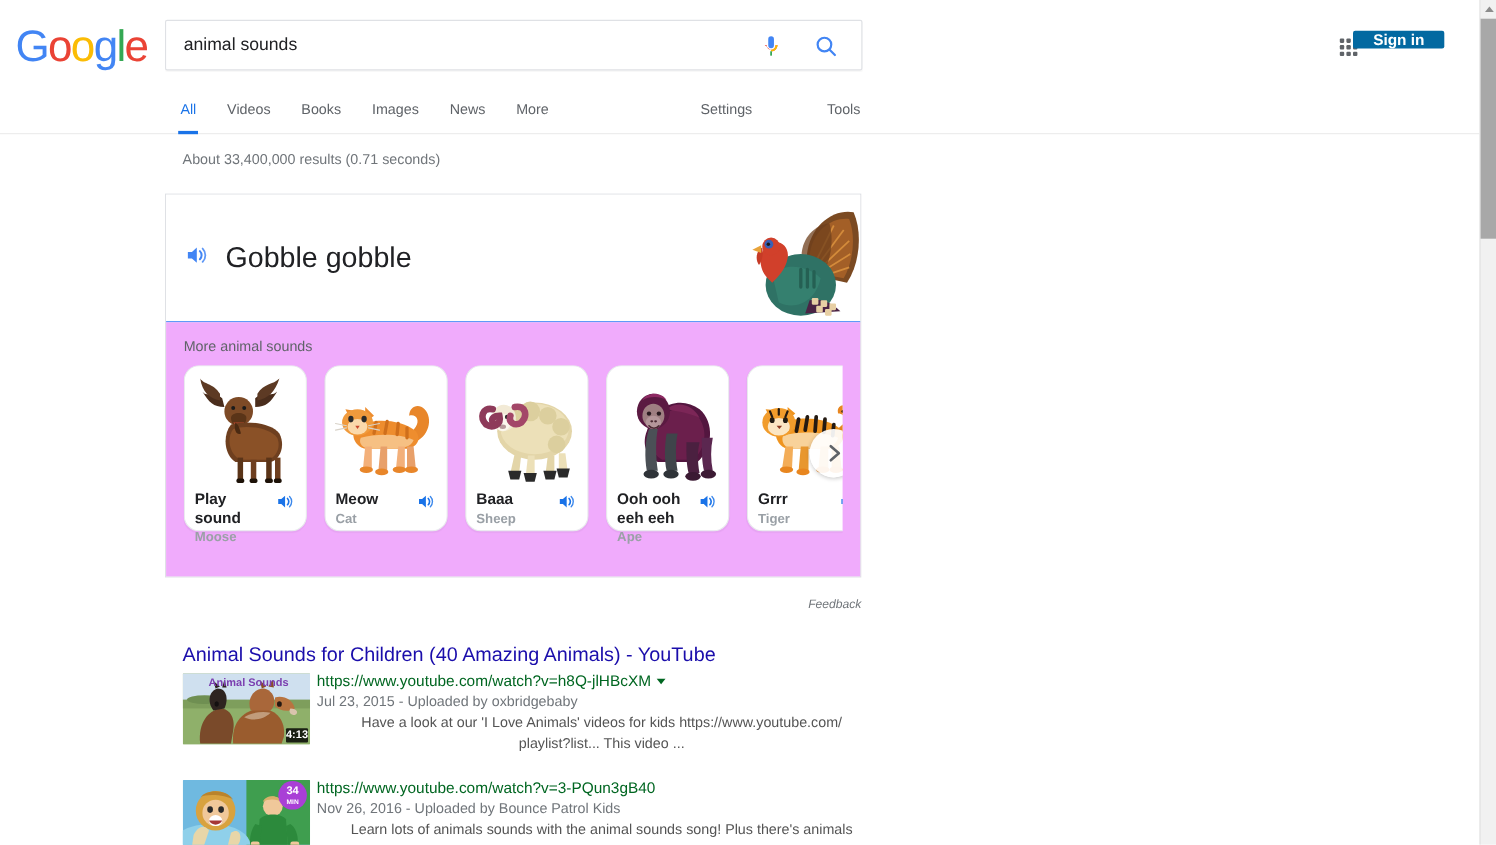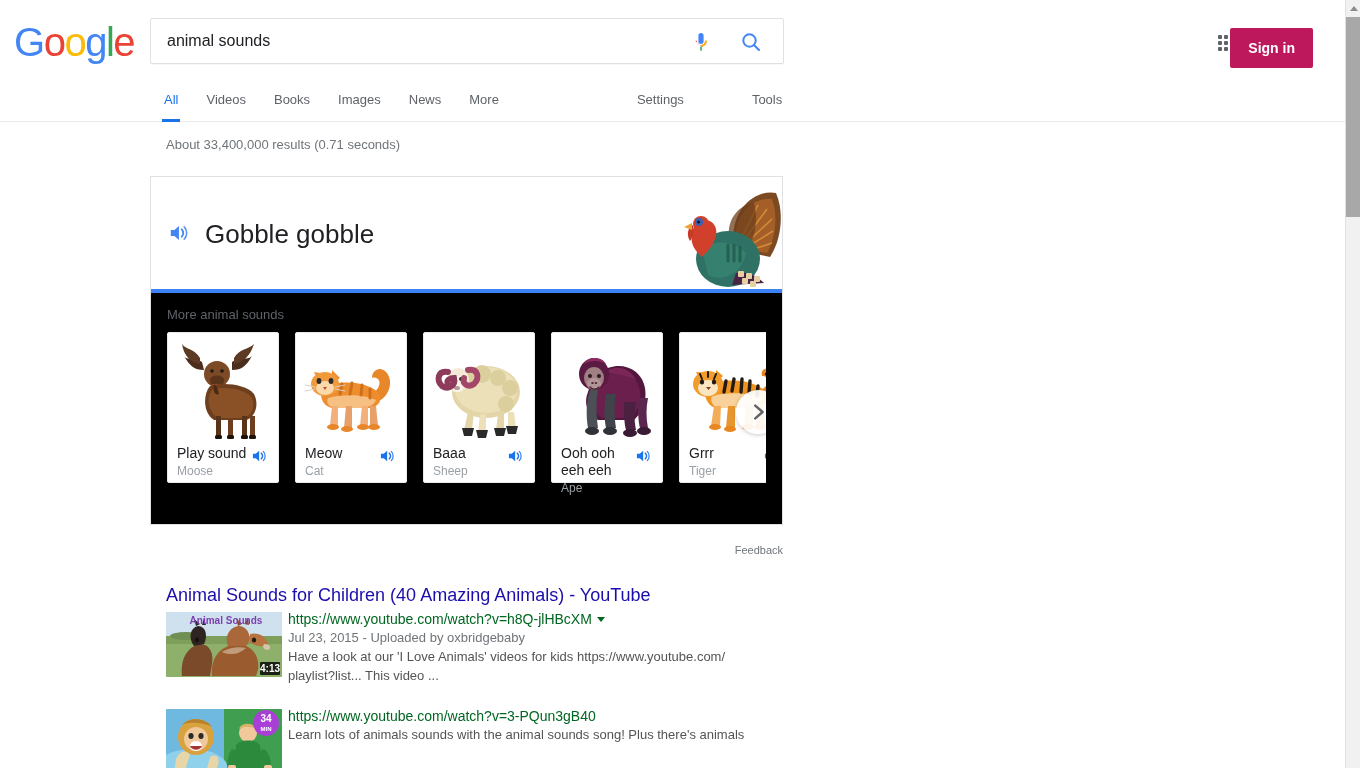--- a/index.html
+++ b/index.html
@@ -85,23 +85,23 @@
     display: flex; flex-wrap: wrap;
     align-content: center; justify-content: center;
     gap: 2px; padding: 3px; cursor: pointer;
   }
   .apps-btn i {
     width: 4px; height: 4px; background: #5f6368;
     border-radius: 1px; display: block;
   }
   .signin {
     position: absolute; right: 32px; top: 28px;
-    background: #be185d; color: #fff;
+    background: #0369a1; color: #fff;
     font-size: 14px; font-weight: bold;
-    padding: 12px 18px; border-radius: 2px;
+    padding: 0 18px; border-radius: 2px;
     border: 0; cursor: pointer;
     font-family: "Liberation Sans", sans-serif;
   }
 
   
   .result-stats {
     position: absolute; left: 166px; top: 137px;
     font-size: 13px; color: #70757a;
   }
 
@@ -109,64 +109,65 @@
   .kp {
     position: absolute; left: 150px; top: 176px;
     width: 633px;
     border: 1px solid #dfe1e5;
     background: #fff;
   }
   .kp-top {
     position: relative;
     height: 116px;
     background: #fff;
-    border-bottom: 4px solid #3b82f6;
+    border-bottom: 1px solid #3b82f6;
     overflow: hidden;
     text-align: right;
   }
   .kp-sound-row {
     position: absolute; left: 16px; top: 42px;
     display: flex; align-items: center; gap: 12px;
     cursor: pointer;
   }
   .kp-title {
     font-size: 26px; color: #202124;
     font-family: "Liberation Sans", sans-serif;
   }
   .kp-animal {
     position: absolute; right: 0px; top: 10px;
     width: 110px; height: 106px;
   }
 
   .kp-more {
-    background: #000000;
+    background: #f0abfc;
     padding: 14px 16px 10px 16px;
     position: relative;
   }
   .kp-more-label {
     font-size: 13px; color: #5f6368;
     margin-bottom: 10px;
   }
   .carousel {
     position: relative;
     height: 182px;
     overflow: hidden;
   }
   .cards {
     display: flex; gap: 16px;
     position: absolute; left: 0; top: 0;
   }
   .card {
     width: 112px; min-width: 112px; height: 151px;
     background: #fff;
     border: 1px solid #e8eaed;
-    border-radius: 2px;
+    border-radius: 14px;
     cursor: pointer;
     position: relative;
     box-shadow: 0 1px 1px rgba(0,0,0,0.04);
+    font-weight: bold;
   }
   .card-img {
     width: 112px; height: 110px;
     display: flex; align-items: center; justify-content: center;
     overflow: hidden;
   }
   .card-img svg { display: block; }
   .card-body {
     position: absolute; left: 9px; right: 6px; top: 112px;
   }
@@ -188,21 +189,21 @@
     width: 44px; height: 44px; border-radius: 50%;
     background: rgba(255,255,255,0.92);
     box-shadow: 0 1px 4px rgba(0,0,0,0.22);
     display: flex; align-items: center; justify-content: center;
     cursor: pointer; z-index: 4;
   }
   .feedback {
     position: absolute; left: 150px; top: 544px;
     width: 633px; text-align: right;
     font-size: 11px; color: #70757a;
-    cursor: pointer;
+    font-style: italic; cursor: pointer;
   }
 
   
   .result { position: absolute; left: 166px; width: 640px; }
   .r-title {
     font-size: 18px; color: #1a0dab;
     line-height: 22px; cursor: pointer;
     font-family: "Liberation Sans", sans-serif;
   }
   .r-body { position: relative; margin-top: 4px; padding-left: 122px; }
@@ -217,21 +218,21 @@
     line-height: 18px; display: flex; align-items: center; gap: 5px;
   }
   .r-caret {
     width: 0; height: 0;
     border-left: 4px solid transparent;
     border-right: 4px solid transparent;
     border-top: 5px solid #006621;
     cursor: pointer;
   }
   .r-meta { font-size: 13px; color: #70757a; line-height: 19px; }
-  .r-snippet { font-size: 13px; color: #545454; line-height: 19px; }
+  .r-snippet { font-size: 13px; color: #545454; line-height: 19px; text-align: center; }
 
   
   .dur {
     position: absolute; right: 2px; bottom: 2px;
     background: rgba(0,0,0,0.82); color: #fff;
     font-size: 10px; font-weight: bold;
     padding: 1px 0; border-radius: 1px;
   }
 
   
@@ -712,20 +713,21 @@
           <rect x="98" y="56" width="8" height="8" rx="2" fill="#f0c89a"></rect>
 
           <circle cx="100" cy="14" r="13" fill="#a93fd6"></circle>
           <text x="100" y="13" font-family="Liberation Sans, sans-serif" font-size="10" font-weight="bold" fill="#fff" text-anchor="middle">34</text>
           <text x="100" y="22" font-family="Liberation Sans, sans-serif" font-size="6" font-weight="bold" fill="#fff" text-anchor="middle">MIN</text>
         </svg>
       </div>
       <div class="r-url">
         <span>https://www.youtube.com/watch?v=3-PQun3gB40</span>
       </div>
+      <div class="r-meta">Nov 26, 2016 - Uploaded by Bounce Patrol Kids</div>
       <div class="r-snippet">Learn lots of animals sounds with the animal sounds song! Plus there's animals</div>
     </div>
   </div>
 
   <div class="scrollbar">
     <div class="scroll-up">
       <span class="tri-up"></span>
     </div>
     <div class="scroll-thumb"></div>
   </div>

